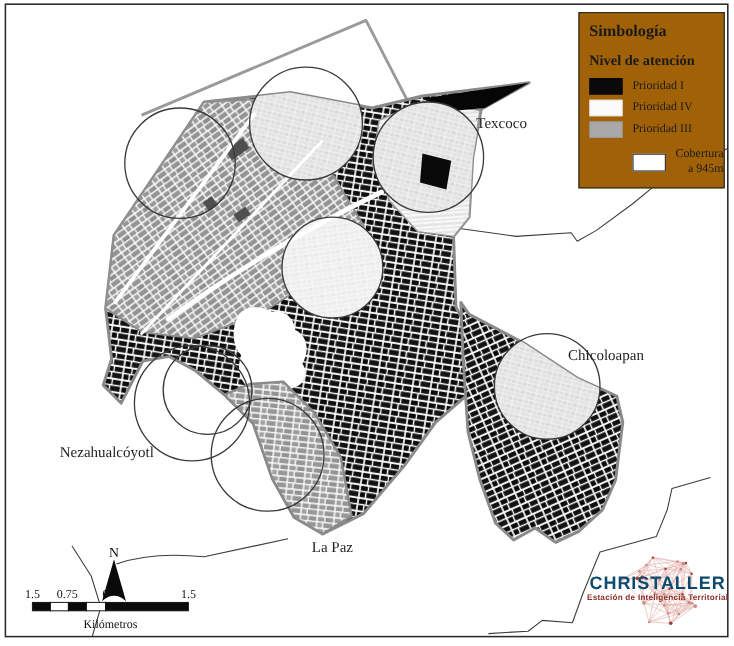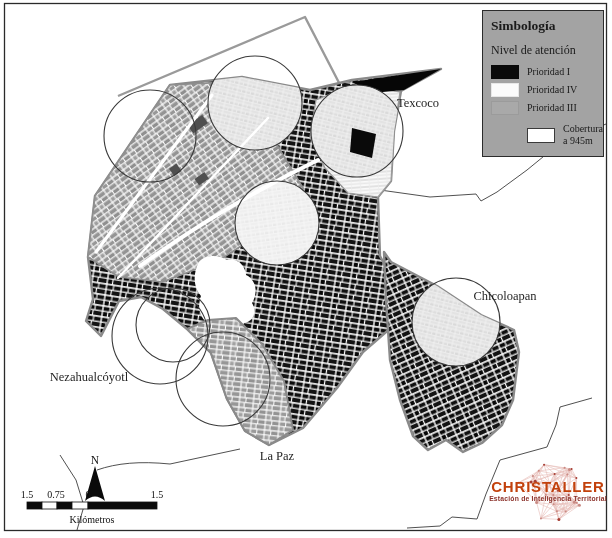--- a/index.html
+++ b/index.html
@@ -1,25 +1,25 @@
 <!DOCTYPE html>
 <html><head>
 <meta charset="utf-8">
 <style>
   html,body{margin:0;padding:0;background:#fff;}
   .stage{position:relative;width:612px;height:538px;background:#fff;overflow:hidden;
          font-family:"Liberation Serif",serif;color:#1a1a1a;}
   svg text{font-family:"Liberation Serif",serif;}
   
   .legend{position:absolute;left:482px;top:10px;width:122px;box-sizing:border-box;
-          background:#a3a3a3;border:1.4px solid #2b2b2b;padding:7px 8px 9px;z-index:5;}
+          background:#a16207;border:1.4px solid #2b2b2b;padding:7px 8px 9px;z-index:5;}
   .legend-title{font-weight:bold;font-size:13.5px;margin:0 0 9px 0;}
-  .legend-sub{font-weight:normal;font-size:12px;margin:0 0 7px 0;}
+  .legend-sub{font-weight:bold;font-size:12px;margin:0 0 7px 0;}
   .lrow{display:flex;align-items:center;gap:8px;margin-bottom:4px;}
-  .lrow .lab{font-size:10px;line-height:12px;}
+  .lrow .lab{font-size:10px;line-height:12px;text-align:right;}
   .sw{width:26px;height:12px;flex:none;border:1px solid rgba(0,0,0,0.08);}
   .lrow.coverage{margin-top:8px;margin-bottom:0;margin-left:36px;}
   .lrow.coverage .sw{height:13px;border:1px solid #3a3a3a;background:#fff;}
   
   .logo{position:absolute;left:488px;top:453px;width:120px;height:78px;z-index:5;}
   .logo svg{position:absolute;left:0;top:0;}
   .logo .txt{position:absolute;left:0;right:0;top:26px;text-align:center;
              font-family:"Liberation Sans",sans-serif;}
   .logo .name{font-size:15px;font-weight:bold;letter-spacing:0.8px;line-height:16px;}
   .logo .tag{font-size:6.8px;font-weight:bold;color:#8b312a;letter-spacing:0.2px;line-height:8px;}
@@ -373,17 +373,17 @@
         <circle cx="80.71927813056456" cy="42.11581727039024" r="1" fill="#a53c32"></circle>
         <circle cx="77.70712774262509" cy="58.61256649997611" r="1" fill="#c98a83"></circle>
         <circle cx="48.60037821990197" cy="49.49890759224067" r="1.5" fill="#c98a83"></circle>
         <circle cx="66.6114606996992" cy="21.019944938543457" r="1" fill="#a53c32"></circle>
         <circle cx="79.37161856922373" cy="21.3822500067968" r="1" fill="#c98a83"></circle>
         <circle cx="68.85582008021821" cy="58.28915955187789" r="1" fill="#c98a83"></circle>
         <circle cx="42.998897745277304" cy="28.936444323750013" r="1.5" fill="#a53c32"></circle>
         <circle cx="52.95352507004884" cy="65.42212615516604" r="1" fill="#c98a83"></circle>
       </svg>
     <div class="txt">
-      <div class="name" style="color: #c2410c;">CHRISTALLER</div>
+      <div class="name" style="color: #0c4a6e;">CHRISTALLER</div>
       <div class="tag">Estación de Inteligencia Territorial</div>
     </div>
   </div>
 </div>
 
 </body></html>

